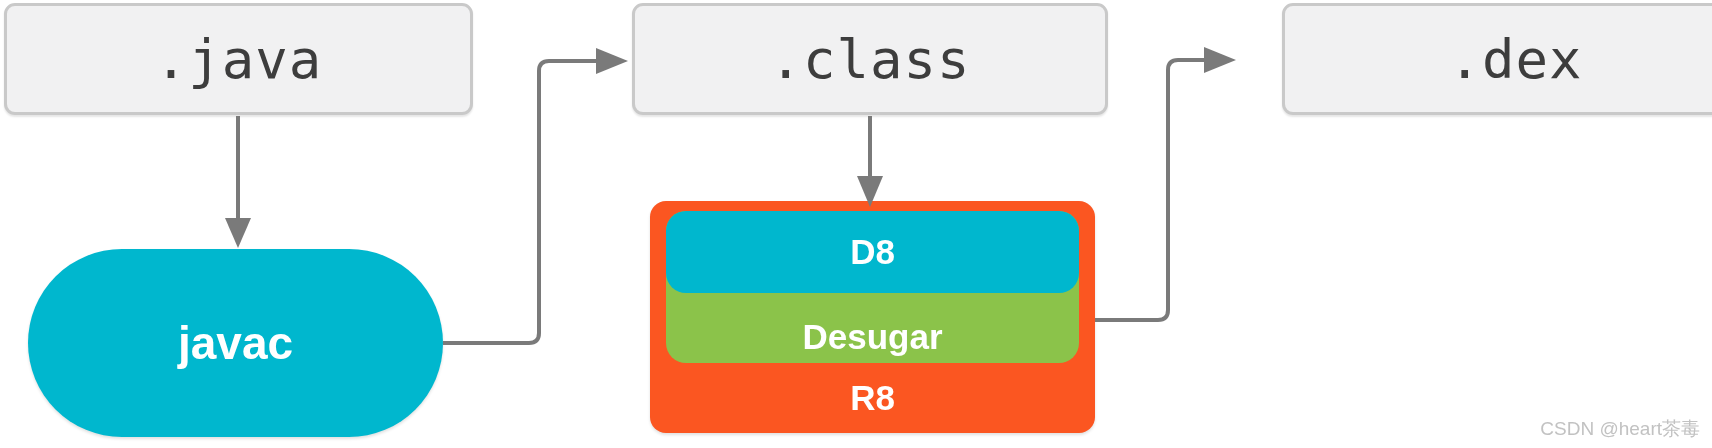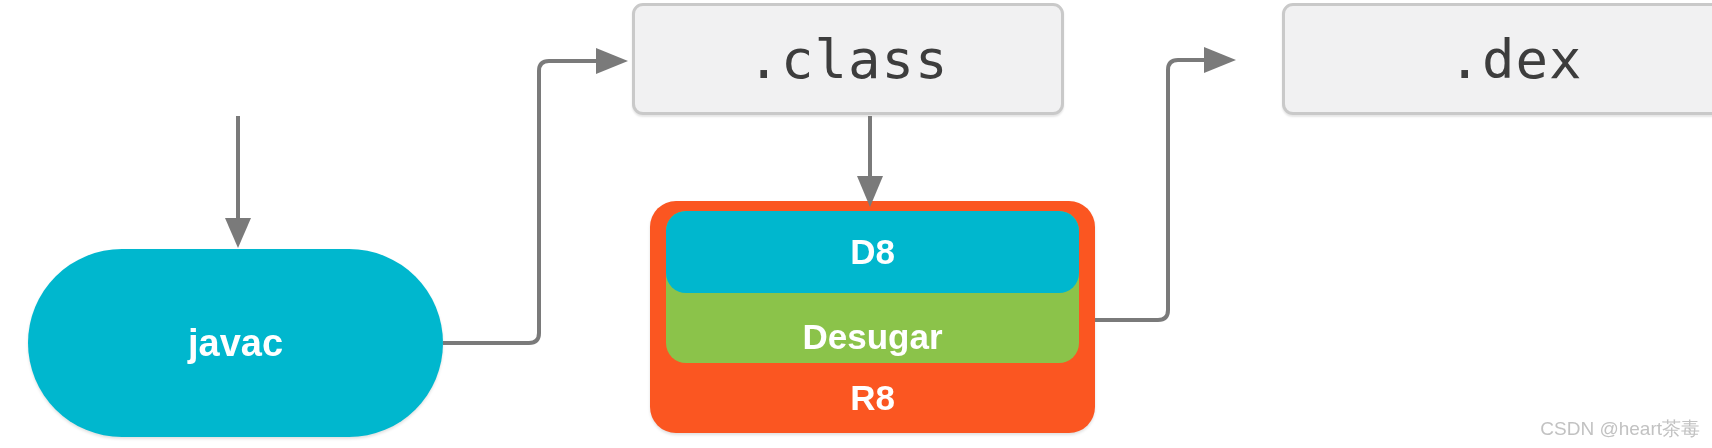--- a/index.html
+++ b/index.html
@@ -17,34 +17,34 @@
     position:absolute; top:3px; height:112px; box-sizing:border-box;
     background:var(--box-fill);
     border:3px solid var(--box-border);
     border-radius:11px;
     box-shadow:0 2px 2px rgba(0,0,0,0.10);
     display:flex; align-items:center; justify-content:center;
     font-family:"DejaVu Sans Mono","Liberation Mono",monospace;
     font-size:54px; color:var(--box-text); letter-spacing:1px;
   }
   .file-java{left:4px;  width:469px;}
-  .file-class{left:632px; width:432px;}
+  .file-class{left:632px; width:476px;}
   .file-dex{left:1282px; width:467px;}
 
   .pill-javac{
     position:absolute; left:28px; top:249px; width:415px; height:188px;
     background:var(--cyan); border-radius:94px;
     box-shadow:0 2px 3px rgba(0,0,0,0.12);
     display:flex; align-items:center; justify-content:center;
-    color:#ffffff; font-size:38px; font-weight:bold;
+    color:#ffffff; font-size:46px; font-weight:bold;
   }
 
   .r8-box{
     position:absolute; left:650px; top:201px; width:445px; height:232px;
-    background:var(--orange); border-radius:26px;
+    background:var(--orange); border-radius:16px;
     box-shadow:0 2px 3px rgba(0,0,0,0.12);
   }
   .desugar-box{
     position:absolute; left:16px; right:16px; top:10px; height:152px;
     background:var(--green); border-radius:20px;
   }
   .d8-box{
     position:absolute; left:16px; right:16px; top:10px; height:82px;
     background:var(--cyan); border-radius:20px;
   }
@@ -64,20 +64,23 @@
   .watermark{
     position:absolute; right:12px; bottom:6px;
     font-size:19px; color:var(--watermark);margin-left:31px;
   }
 </style>
 </head>
 <body>
 
 <div class="canvas">
 
+  <div class="file-box file-java">
+    <span>.java</span>
+  </div>
   <div class="file-box file-class">
     <span>.class</span>
   </div>
   <div class="file-box file-dex">
     <span>.dex</span>
   </div>
 
   <div class="pill-javac">
     <span>javac</span>
   </div>

